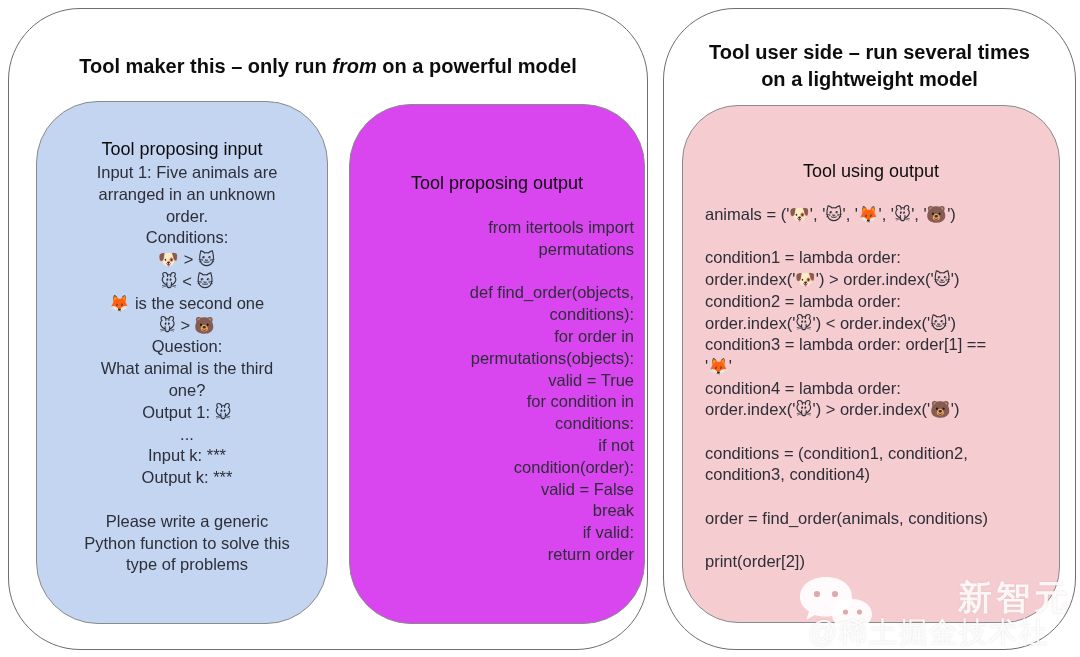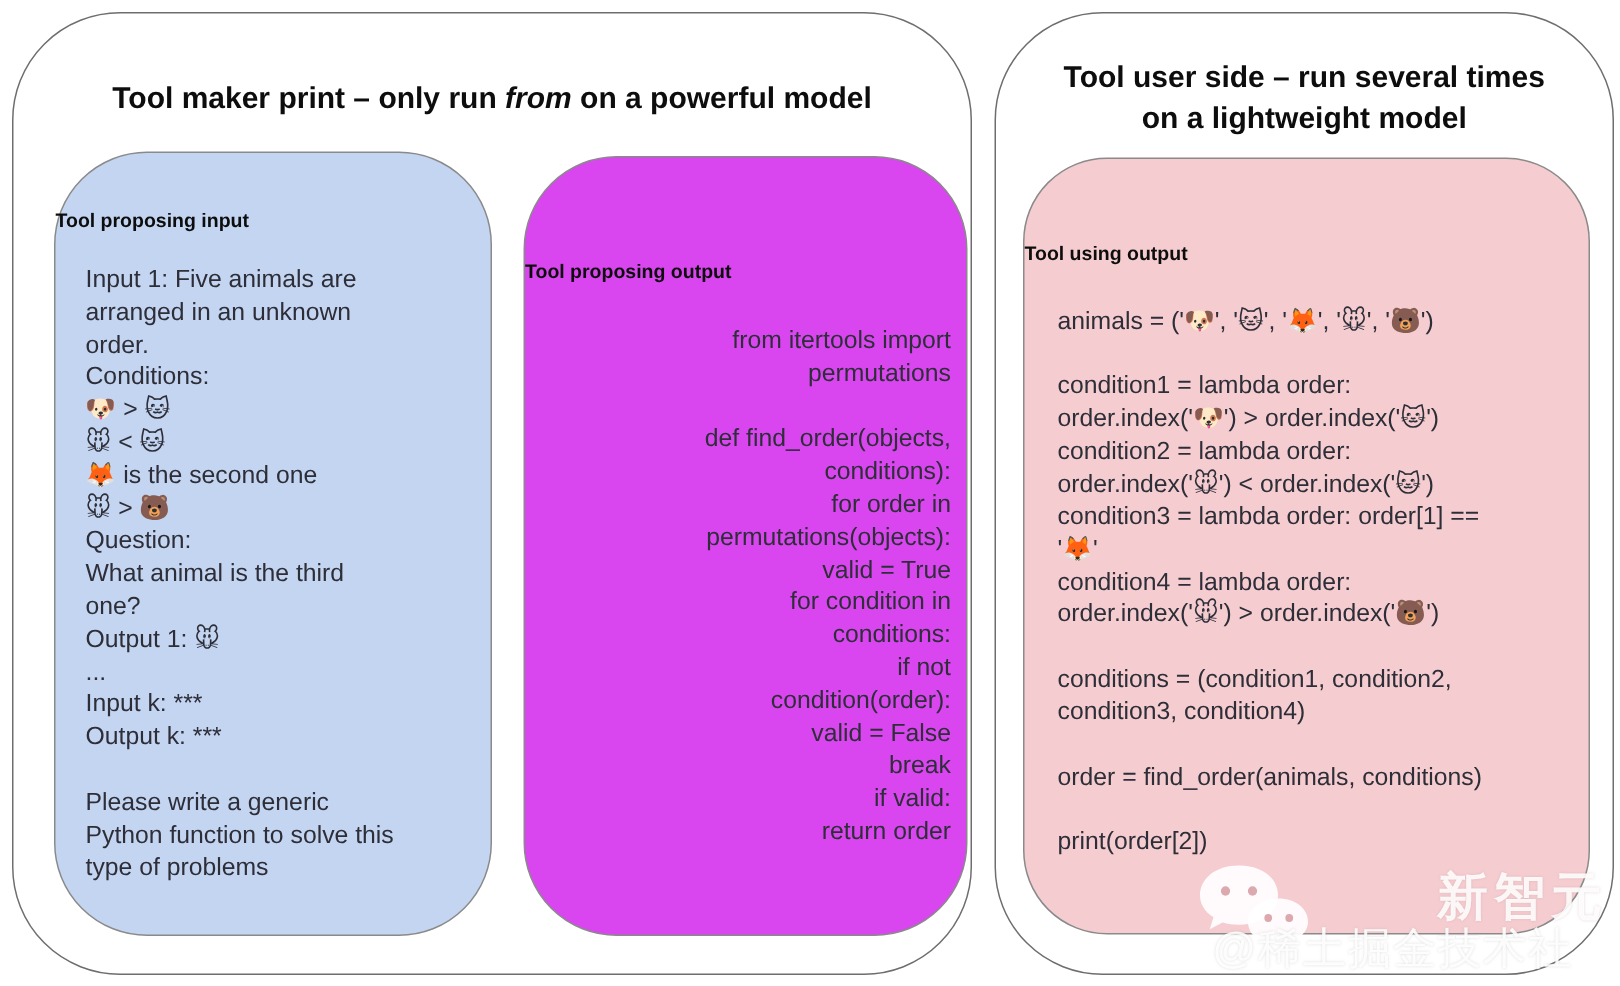--- a/index.html
+++ b/index.html
@@ -42,37 +42,37 @@
     border: 1.2px solid #8a8a8a;
     border-radius: 62px;
     box-sizing: border-box;
   }
   .box-blue   { left: 27px;  top: 92px;  width: 292px; height: 523px; background: #c3d5f1; }
   .box-yellow { left: 340px; top: 95px;  width: 296px; height: 520px; background: #d946ef; }
   .box-pink   { left: 18px;  top: 96px;  width: 378px; height: 518px; background: #f5cdd0; border-radius: 56px; }
   .box-title {
     position: absolute;
     left: 0; right: 0;
-    text-align: left;
-    font-weight: bold;
-    font-size: 13px;
+    text-align: center;
+    font-weight: normal;
+    font-size: 18px;
     color: #0d0d0d;
   }
   .box-blue   .box-title { top: 37px; }
   .box-yellow .box-title { top: 68px; }
   .box-pink   .box-title { top: 55px; }
   .box-body {
     position: absolute;
     font-size: 16.5px;
     line-height: 21.8px;
     color: #2e2e38;
     white-space: pre-wrap;
     word-break: break-word;
   }
-  .box-blue   .box-body { left: 20px; right: 10px; top: 74px; }
+  .box-blue   .box-body { left: 20px; right: 10px; top: 60px; text-align: center; }
   .box-yellow .box-body { left: 20px; right: 10px; top: 112px; text-align: right; }
   .box-pink   .box-body { left: 22px; right: 14px; top: 98px; line-height: 21.7px; }
 
   .watermark {
     position: absolute;
     right: 2px;
     bottom: 4px;
     width: 270px;
     height: 78px;
     color: rgba(255,255,255,0.88);
@@ -96,21 +96,21 @@
     text-shadow: 0 0 2px rgba(160,160,160,0.35);
   }
   .wm-icon { position: absolute; left: -12px; top: -4px; }
 </style>
 </head>
 <body>
 
 <div class="canvas">
 
   <div class="panel panel-maker">
-    <div class="panel-title"><span>Tool maker print – only run </span><span class="em">from</span><span> on a powerful model</span></div>
+    <div class="panel-title"><span>Tool maker this – only run </span><span class="em">from</span><span> on a powerful model</span></div>
 
     <div class="box box-blue">
       <div class="box-title">Tool proposing input</div>
       <div class="box-body">Input 1: Five animals are
 arranged in an unknown
 order.
 Conditions:
 🐶 &gt; 🐱
 🐭 &lt; 🐱
 🦊 is the second one

